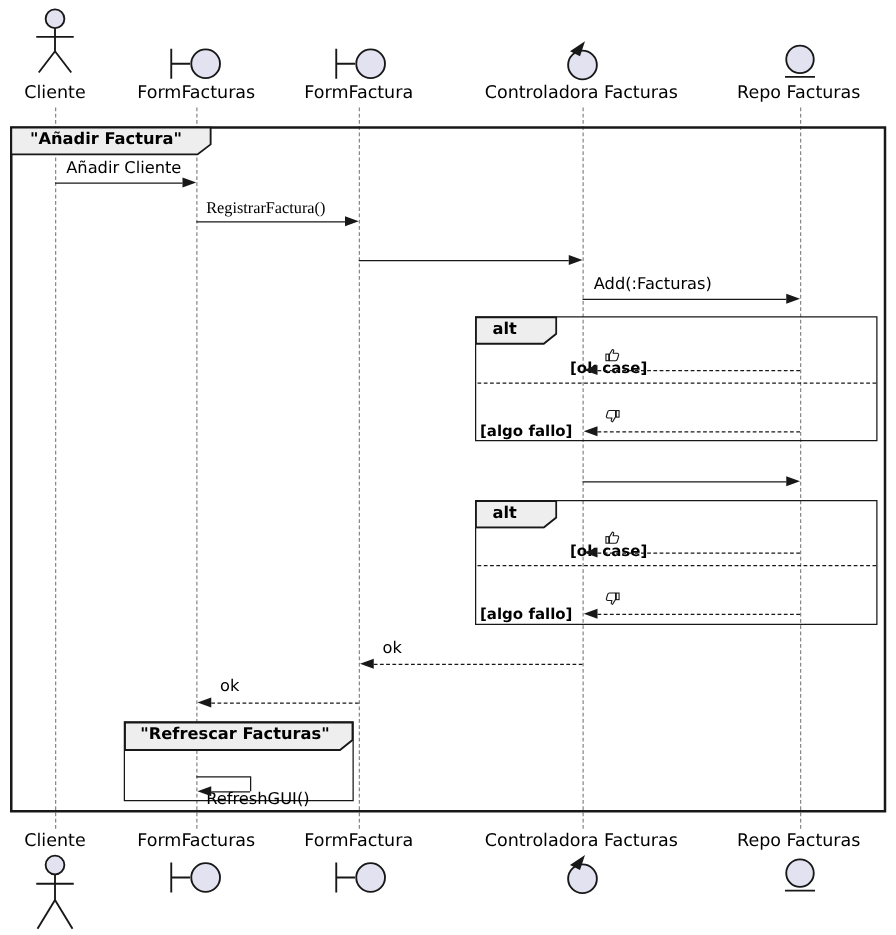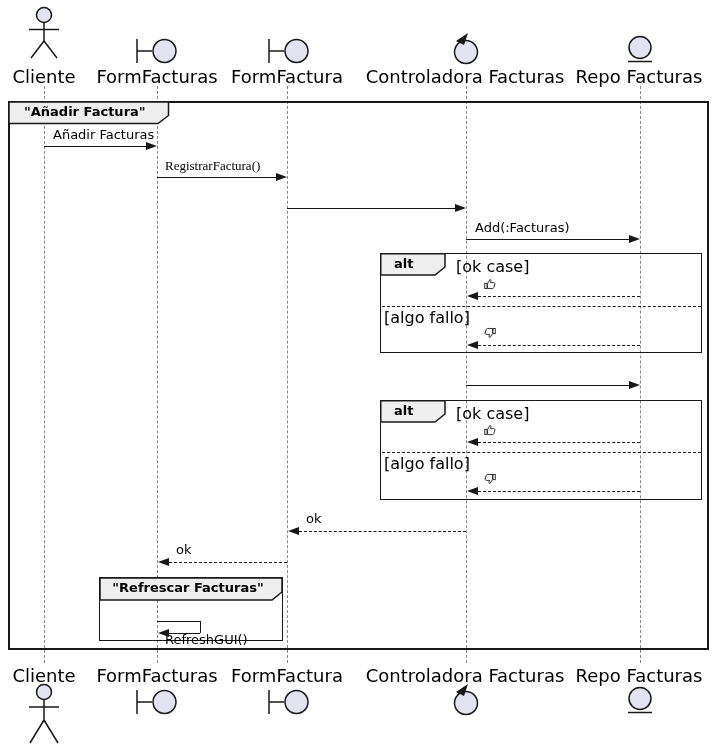--- a/index.html
+++ b/index.html
@@ -1,31 +1,31 @@
 <!DOCTYPE html>
 <html><head>
 <meta charset="utf-8">
 <style>
   html,body{margin:0;padding:0;background:#fff;}
   .stage{position:relative;width:717px;height:748px;background:#ffffff;overflow:hidden;
          font-family:"DejaVu Sans",sans-serif;color:#000;}
   .lifeline{position:absolute;width:0;border-left:1px dashed #888888;}
-  .plabel{position:absolute;transform:translateX(-50%);font-size:18px;white-space:nowrap;}
+  .plabel{position:absolute;transform:translateX(-50%);font-size:14px;white-space:nowrap;}
   .mlabel{position:absolute;font-size:13px;white-space:nowrap;}
   .line{position:absolute;height:0;border-top:1px solid #181818;}
   .dline{position:absolute;height:0;border-top:1px dashed #181818;}
   .head-r{position:absolute;width:0;height:0;border-top:4.5px solid transparent;
           border-bottom:4.5px solid transparent;border-left:11px solid #181818;}
   .head-l{position:absolute;width:0;height:0;border-top:4.5px solid transparent;
           border-bottom:4.5px solid transparent;border-right:11px solid #181818;}
   .frame{position:absolute;border:2px solid #181818;box-sizing:border-box;}
   .altframe{position:absolute;border:1.5px solid #181818;box-sizing:border-box;}
   .tab{position:absolute;}
   .tabtext{position:absolute;font-weight:bold;font-size:13px;white-space:nowrap;}
-  .guard{position:absolute;font-weight:normal;font-size:16px;white-space:nowrap;}
+  .guard{position:absolute;font-weight:bold;font-size:12px;white-space:nowrap;margin-top:30px;}
   .vline{position:absolute;width:0;border-left:1px solid #181818;}
   svg{display:block;}
 </style>
 </head>
 <body>
 
 <div class="stage">
 
   <div class="lifeline" style="left:44px;top:86px;height:577px;"></div>
   <div class="lifeline" style="left:157px;top:86px;height:577px;"></div>
@@ -79,21 +79,21 @@
   <div class="plabel" style="left:639px;top:66px;">Repo Facturas</div>
 
   <div class="frame" style="left:8px;top:101px;width:701px;height:549px;"></div>
   <span class="tab" style="left:8px;top:101px;">
     <svg width="162" height="24" viewBox="0 0 162 24">
       <polygon points="1,1 160.5,1 160.5,14.5 150,22.5 1,22.5" fill="#EEEEEE" stroke="#181818" stroke-width="1.5"></polygon>
     </svg>
   </span>
   <div class="tabtext" style="left:24px;top:104px;">"Añadir Factura"</div>
 
-  <div class="mlabel" style="left:53px;top:127px;">Añadir Facturas</div>
+  <div class="mlabel" style="left:53px;top:127px;">Añadir Cliente</div>
   <div class="line" style="left:44px;top:145.5px;width:102px;"></div>
   <div class="head-r" style="left:146px;top:141.5px;"></div>
 
   <div class="mlabel" style="left:165px;top:158px;font-family:Liberation Serif, serif;">RegistrarFactura()</div>
   <div class="line" style="left:157px;top:176.5px;width:119px;"></div>
   <div class="head-r" style="left:276px;top:172.5px;"></div>
 
   <div class="line" style="left:287px;top:207.5px;width:168px;"></div>
   <div class="head-r" style="left:455px;top:203.5px;"></div>
 

